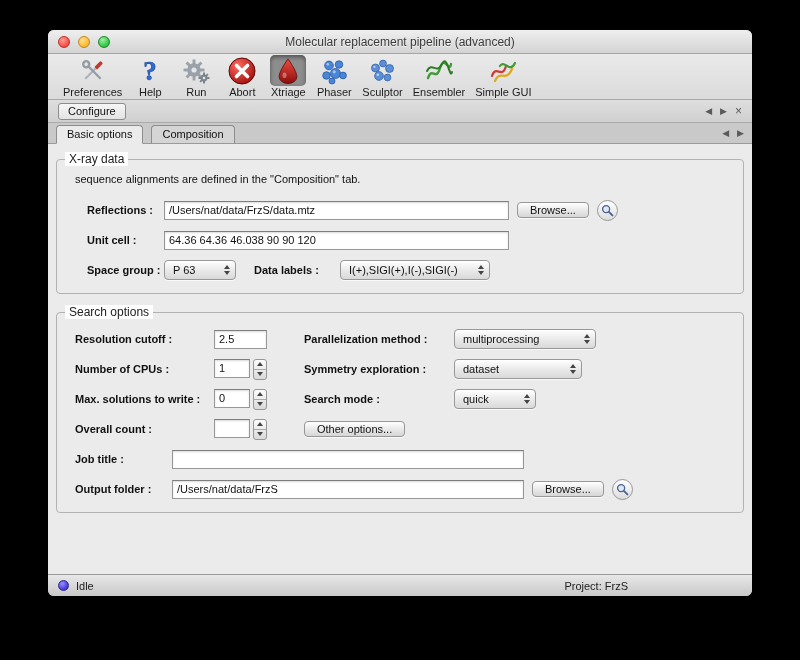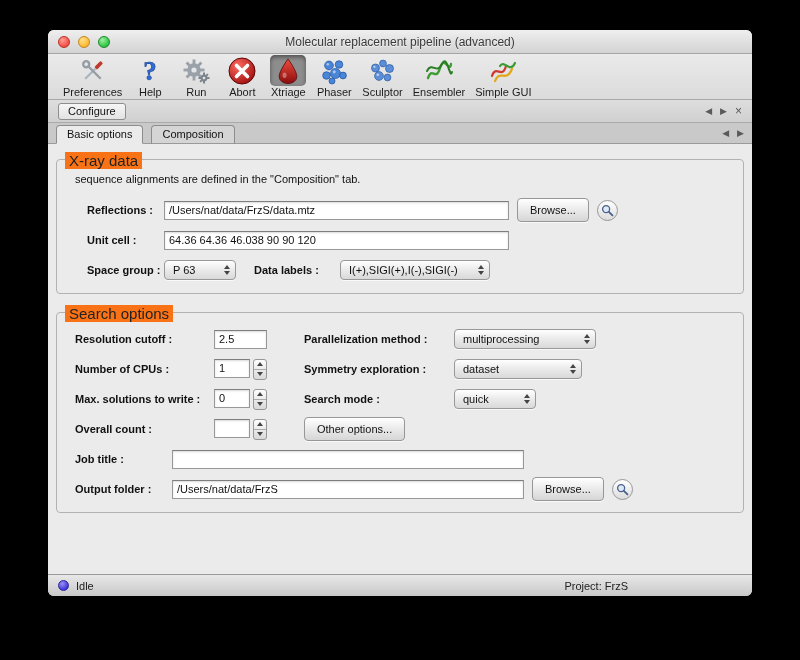--- a/index.html
+++ b/index.html
@@ -70,22 +70,22 @@
   .subtab.inactive { background:#d5d5d5; border-bottom:1px solid #9a9a9a; }
   .subtabrow .navgroup { align-self:center; }
   
   .content { flex:1 1 auto; background:#ebebeb; padding:6px 8px 0; }
   .groupbox {
     border:1px solid #b2b2b2; border-radius:4px;
     position:relative; padding:11px 18px 8px; margin-top:9px;
   }
   .groupbox + .groupbox { margin-top:18px; }
   .gb-title {
-    position:absolute; top:-8px; left:8px; background:#f97316;
-    padding:0 4px; font-size:15px; color:#222;
+    position:absolute; top:-8px; left:8px; background:#ffffff;
+    padding:0 4px; font-size:12px; color:#222;
   }
   .desc { font-size:11px; color:#111; line-height:15px; margin:1px 0 8px; }
   .frow { display:flex; align-items:center; height:30px; }
   .flabel { font-weight:bold; font-size:11px; color:#111; }
   .xlabel { width:89px;padding-left:12px; }
   .slabel { width:139px; }
   .jlabel { width:97px; }
   .flabel2 { width:150px; margin-left:0; }
   .dlabel { width:86px; margin-left:18px; }
   input.tfield {
@@ -115,21 +115,21 @@
     box-shadow:0 1px 0 rgba(255,255,255,.7);
     display:inline-flex; align-items:center;
     font-size:11px; color:#111; padding:0 20px 0 8px; position:relative;
     white-space:nowrap;
   }
   .popup .arrows { position:absolute; right:5px; top:4px; display:flex; flex-direction:column; gap:2px; }
   .w-sg { width:72px; }  .w-dl { width:150px; }
   .w-mp { width:142px; } .w-ds { width:128px; } .w-qk { width:82px; }
   
   .btn {
-    height:24px; padding:0 12px; margin-left:8px;
+    height:16px; padding:0 12px; margin-left:8px;
     border:1px solid #979797; border-radius:4px;
     background:linear-gradient(#ffffff,#eaeaea 50%,#d6d6d6);
     box-shadow:0 1px 0 rgba(255,255,255,.7);
     font-size:11px; font-family:inherit; color:#111;
     display:inline-flex; align-items:center;
   }
   .btn.inrow { margin-left:0; }
   .roundbtn {
     width:21px; height:21px; margin-left:8px; border-radius:50%;
     border:1px solid #979797;

